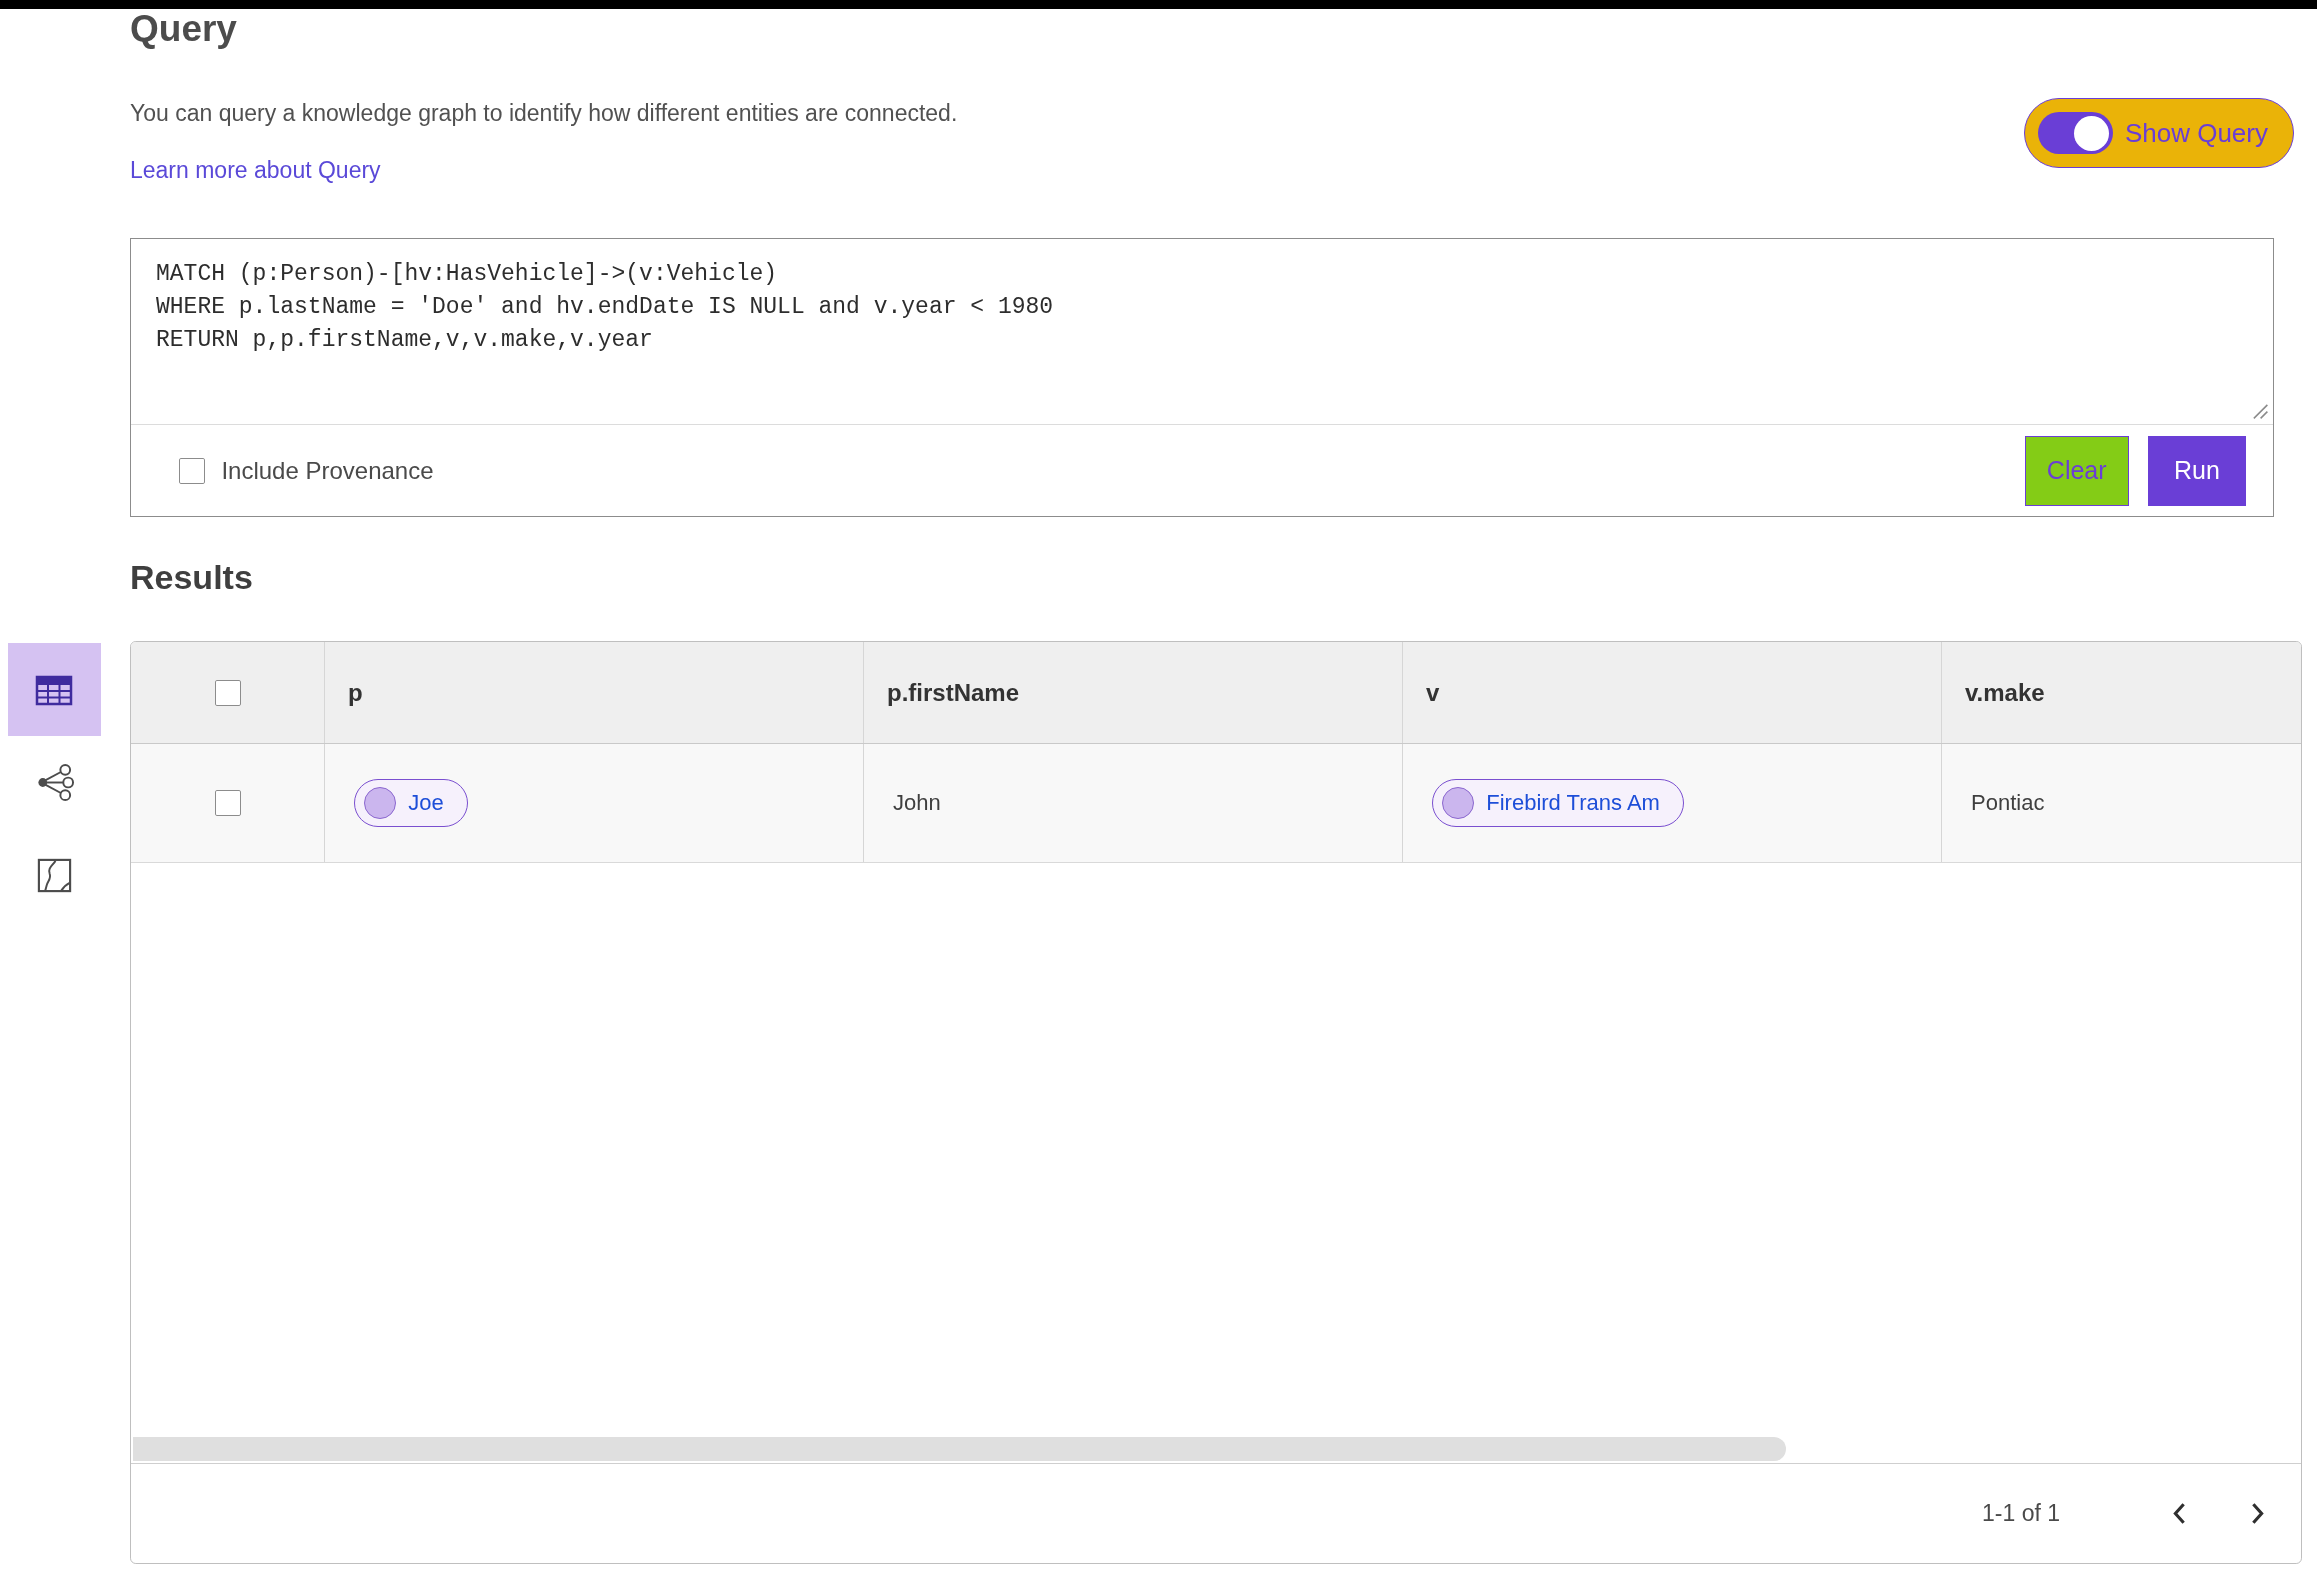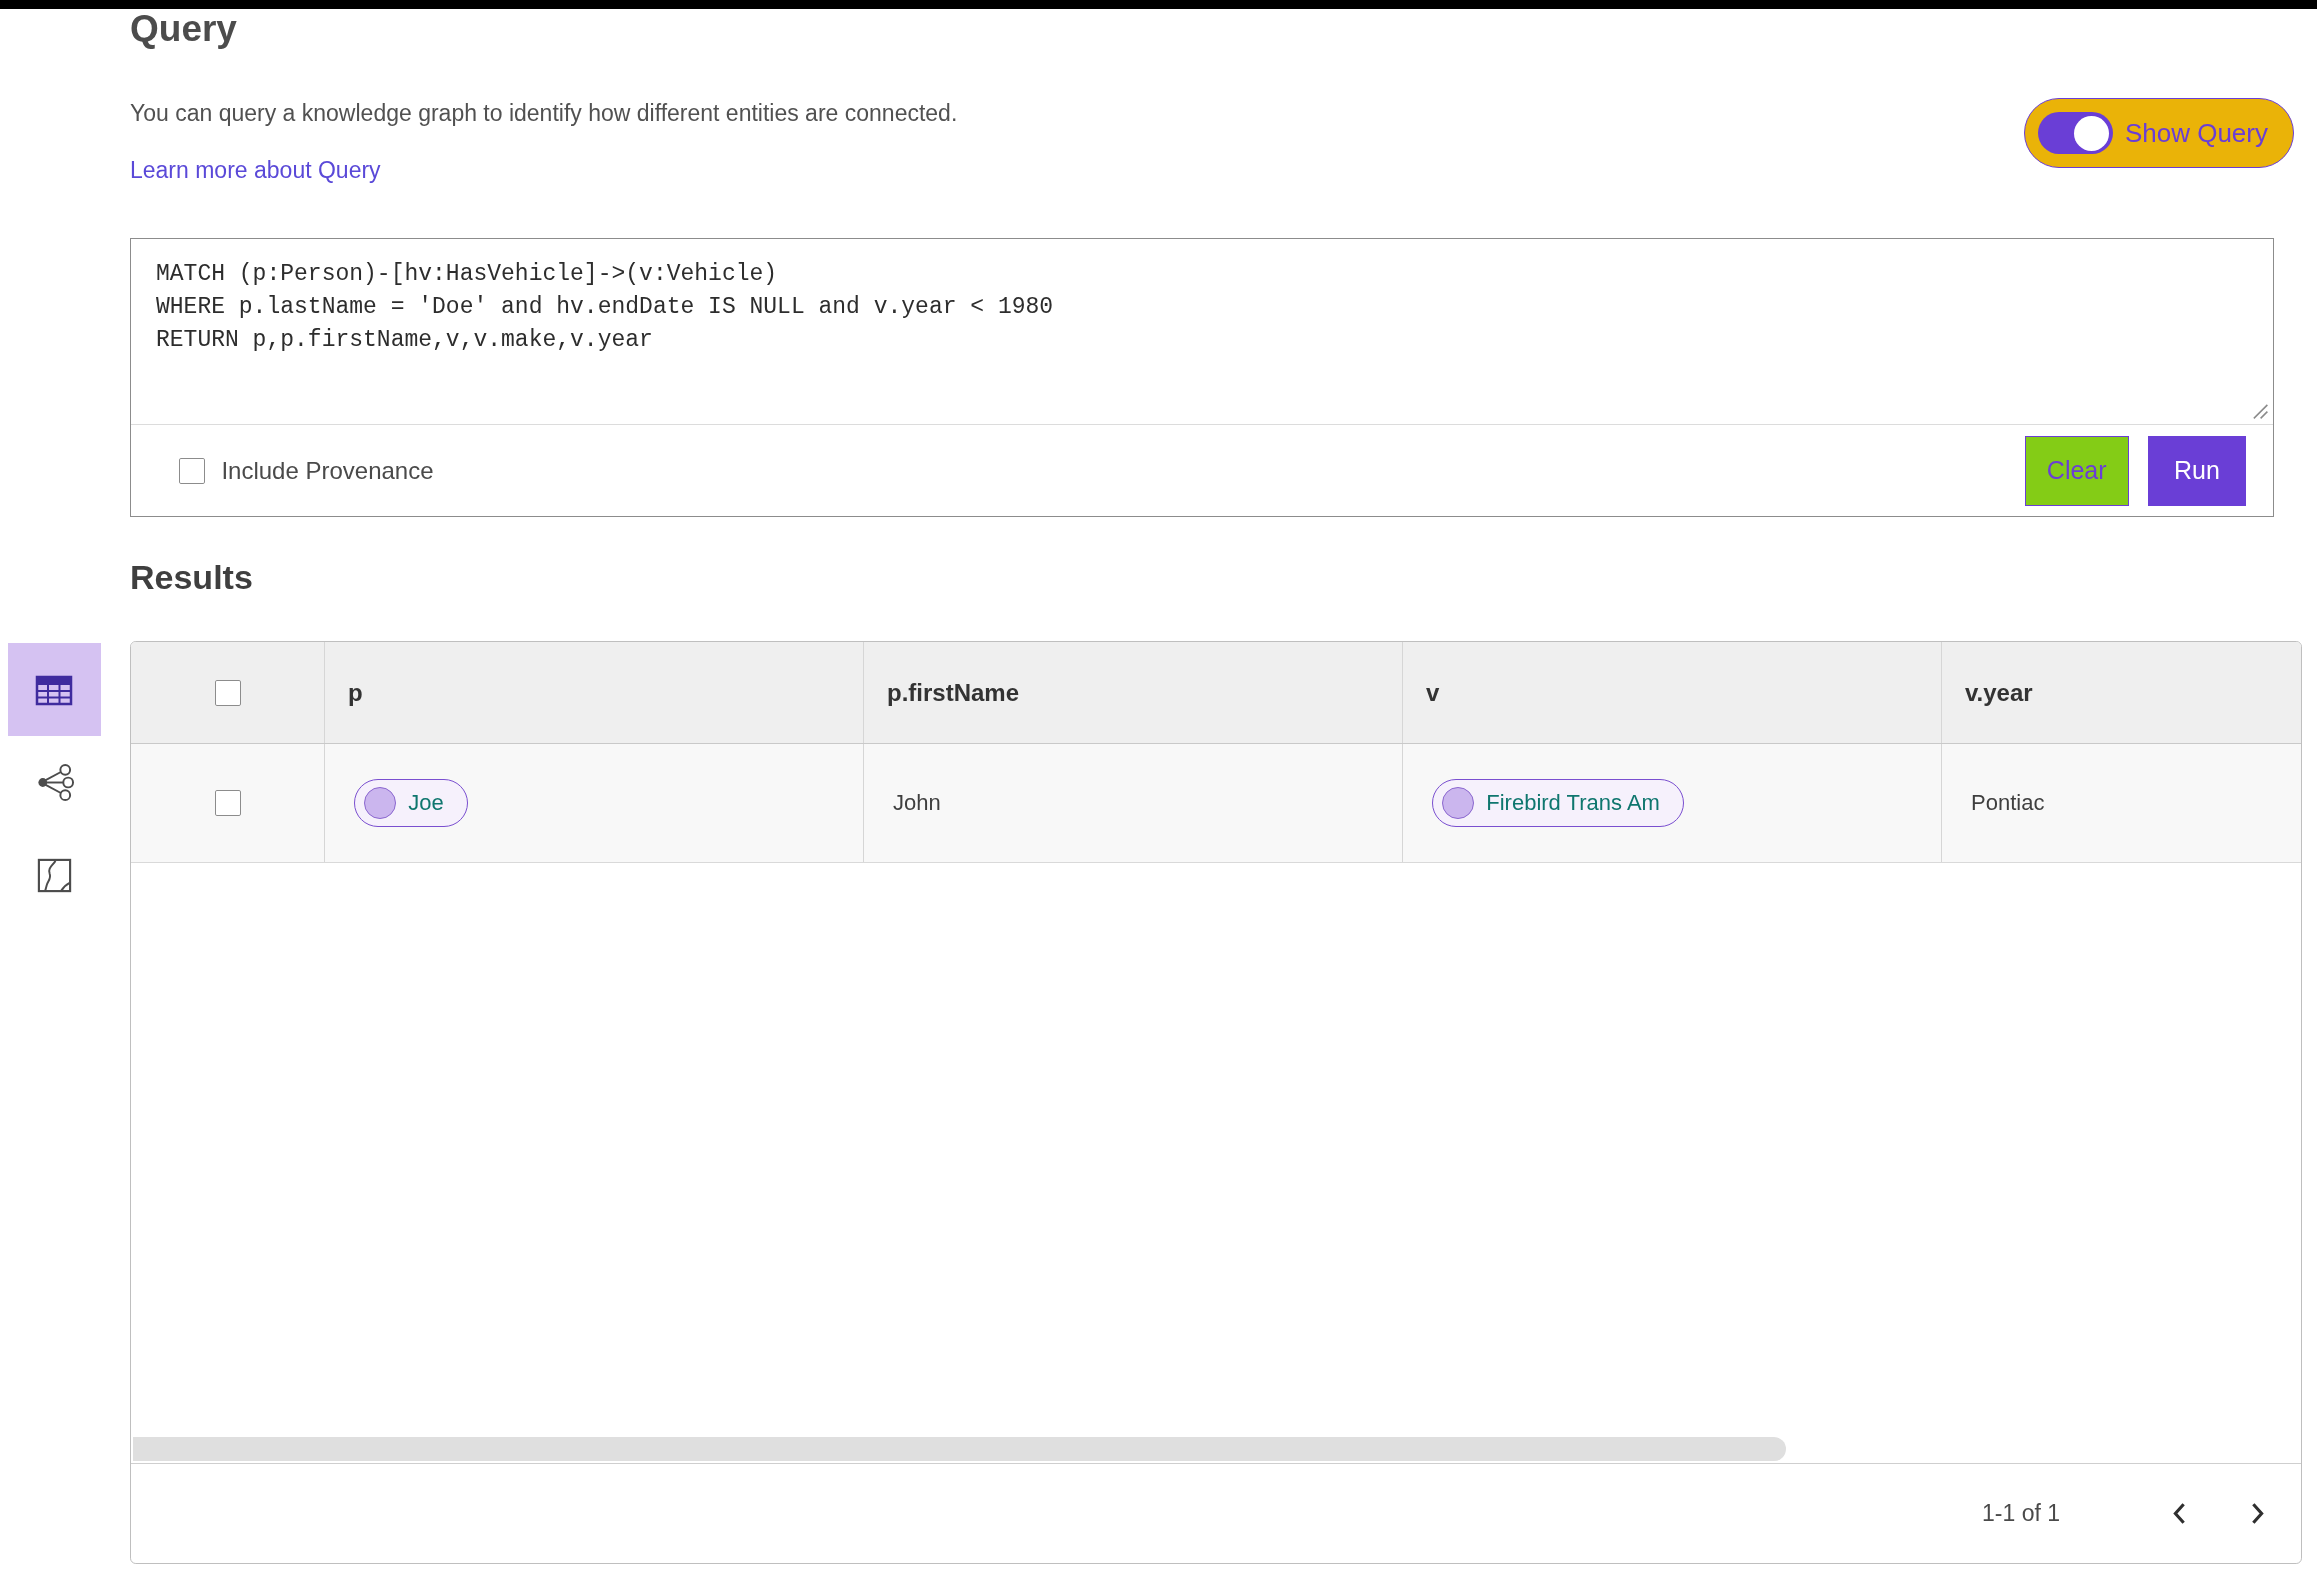--- a/index.html
+++ b/index.html
@@ -50,21 +50,21 @@
   .cell + .cell{border-left:1px solid #d6d6d6;}
   .cell.check{width:193px;justify-content:center;}
   .cell.last{flex:1 1 auto;width:auto;}
   .hcell{font-size:24px;font-weight:700;color:#333;padding-left:23px;}
   .tcell{font-size:22px;color:#3f3f3f;padding-left:29px;}
   .tbody-empty{flex:1 1 auto;background:#fff;}
 
   .chip{display:inline-flex;align-items:center;gap:12.6px;height:48px;margin-left:29px;padding:0 23px 0 8.7px;
     border:1.9px solid #7a4fd0;border-radius:25px;background:#f6f1fc;cursor:pointer;box-sizing:border-box;}
   .dot{width:32px;height:32px;border-radius:50%;background:#cbb6ee;border:1.9px solid #8b67cf;box-sizing:border-box;}
-  .chip-label{font-size:22px;color:#0f766e;white-space:nowrap;}
+  .chip-label{font-size:22px;color:#1d4ed8;white-space:nowrap;}
 
   .hscroll{height:27px;flex:0 0 auto;position:relative;cursor:pointer;}
   .thumb{position:absolute;left:1.9px;top:1px;width:1653px;height:24px;background:#dfdfdf;
     border-radius:0 12.6px 12.6px 0;}
   .tfoot{height:99px;flex:0 0 auto;border-top:1px solid #cfcfcf;display:flex;align-items:center;
     justify-content:flex-end;padding-right:25px;}
   .range{font-size:23px;color:#4a4a4a;margin-right:60px;}
   .pager{width:37px;height:37px;background:none;border:none;display:flex;align-items:center;
     justify-content:center;cursor:pointer;padding:0;margin-left:41px;}
 </style>
@@ -148,21 +148,21 @@
       <div class="cell">
           <span class="hcell">p</span>
         </div>
       <div class="cell">
           <span class="hcell">p.firstName</span>
         </div>
       <div class="cell">
           <span class="hcell">v</span>
         </div>
       <div class="cell last">
-          <span class="hcell">v.year</span>
+          <span class="hcell">v.make</span>
         </div>
     </div>
 
     <div class="trow">
       <div class="cell check">
           <span class="checkbox"></span>
         </div>
       <div class="cell">
         <span class="chip">
           <span class="dot"></span>

